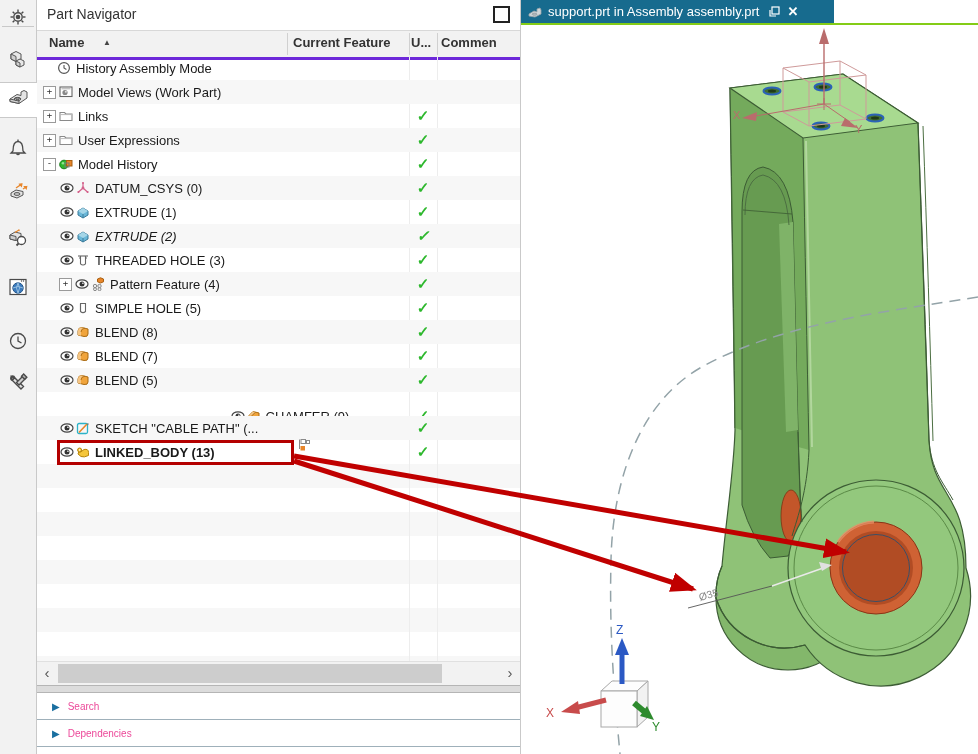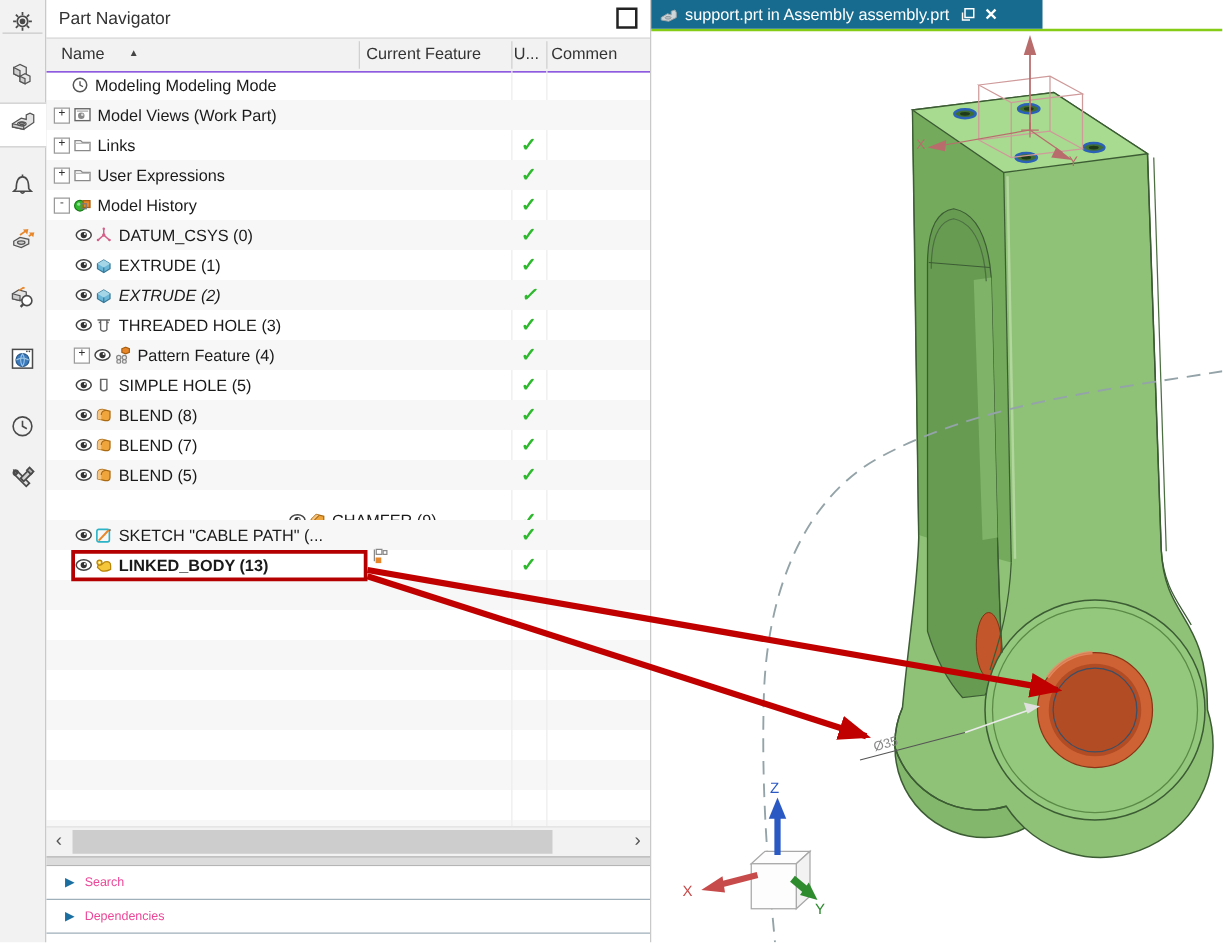--- a/index.html
+++ b/index.html
@@ -10,21 +10,21 @@
   
   #iconstrip{left:0;top:0;width:36px;height:754px;background:#f2f2f2;border-right:1px solid #c9c9c9;z-index:2;}
   #iconstrip .sep{position:absolute;left:2px;right:2px;top:26px;height:1px;background:#c9c9c9;}
   .strip-item{position:absolute;left:0;width:36px;height:34px;display:flex;align-items:center;justify-content:center;cursor:pointer;}
   .strip-item.active{background:#fff;width:37px;border-top:1px solid #c9c9c9;border-bottom:1px solid #c9c9c9;}
 
   
   #panel{left:37px;top:0;width:483px;height:754px;background:#fff;border-right:1px solid #c9c9c9;z-index:1;}
   #panel-title{left:10px;top:6px;font-size:14px;color:#333;}
   #panel-float{right:10px;top:6px;width:13px;height:13px;border:2px solid #222;background:#fff;cursor:pointer;}
-  #colhead{left:0;top:30px;width:483px;height:26px;background:#f2f2f2;border-top:1px solid #d8d8d8;border-bottom:1px solid #6d28d9;font-size:13px;color:#333;}
+  #colhead{left:0;top:30px;width:483px;height:26px;background:#f2f2f2;border-top:1px solid #d8d8d8;border-bottom:3px solid #6d28d9;font-size:13px;color:#333;font-weight:bold;}
   #colhead .cl{position:absolute;top:4px;}
   #colhead .vline{position:absolute;top:2px;bottom:2px;width:1px;background:#d0d0d0;}
   .sort-tri{font-size:8px;color:#444;position:absolute;top:7px;}
 
   #tree{left:0;top:56px;width:483px;height:605px;overflow:hidden;}
   .guide{position:absolute;top:0;height:605px;width:1px;background:#ededed;}
   #stripes{position:absolute;left:0;right:0;top:408px;height:197px;
     background:repeating-linear-gradient(180deg,#f7f7f7 0 24px,#ffffff 24px 48px);}
   .trow{position:absolute;left:0;width:483px;height:24px;display:flex;align-items:center;font-size:13px;color:#1a1a1a;cursor:default;}
   .trow.alt{background:#f7f7f7;}
@@ -180,21 +180,21 @@
     <div class="guide" style="left:400px"></div>
   <div class="trow" style="top: 0px;">
         <span style="flex:0 0 6px"></span>
         <span class="spacer"></span>
         <span class="micon">
           <svg width="14" height="14" viewBox="0 0 14 14">
             <circle cx="7" cy="7" r="5.4" fill="#fff" stroke="#555" stroke-width="1.2"></circle>
             <path d="M7,4 L7,7 L9.4,8.4" fill="none" stroke="#555" stroke-width="1.1"></path>
           </svg>
         </span>
-        <span class="lbl">Modeling Modeling Mode</span>
+        <span class="lbl">History Assembly Mode</span>
       </div>
       <div class="trow alt" style="top: 24px;">
         <span style="flex:0 0 6px"></span>
         <span class="expander">+</span>
         <span class="micon">
           <svg width="14" height="14" viewBox="0 0 14 14">
             <rect x="1" y="2" width="12" height="9.5" fill="#fff" stroke="#666" stroke-width="1.1"></rect>
             <circle cx="6" cy="7.5" r="2.6" fill="#888"></circle>
             <circle cx="6.8" cy="6.8" r="1" fill="#ddd"></circle>
             <line x1="2.5" y1="3.8" x2="11.5" y2="3.8" stroke="#aaa"></line>

